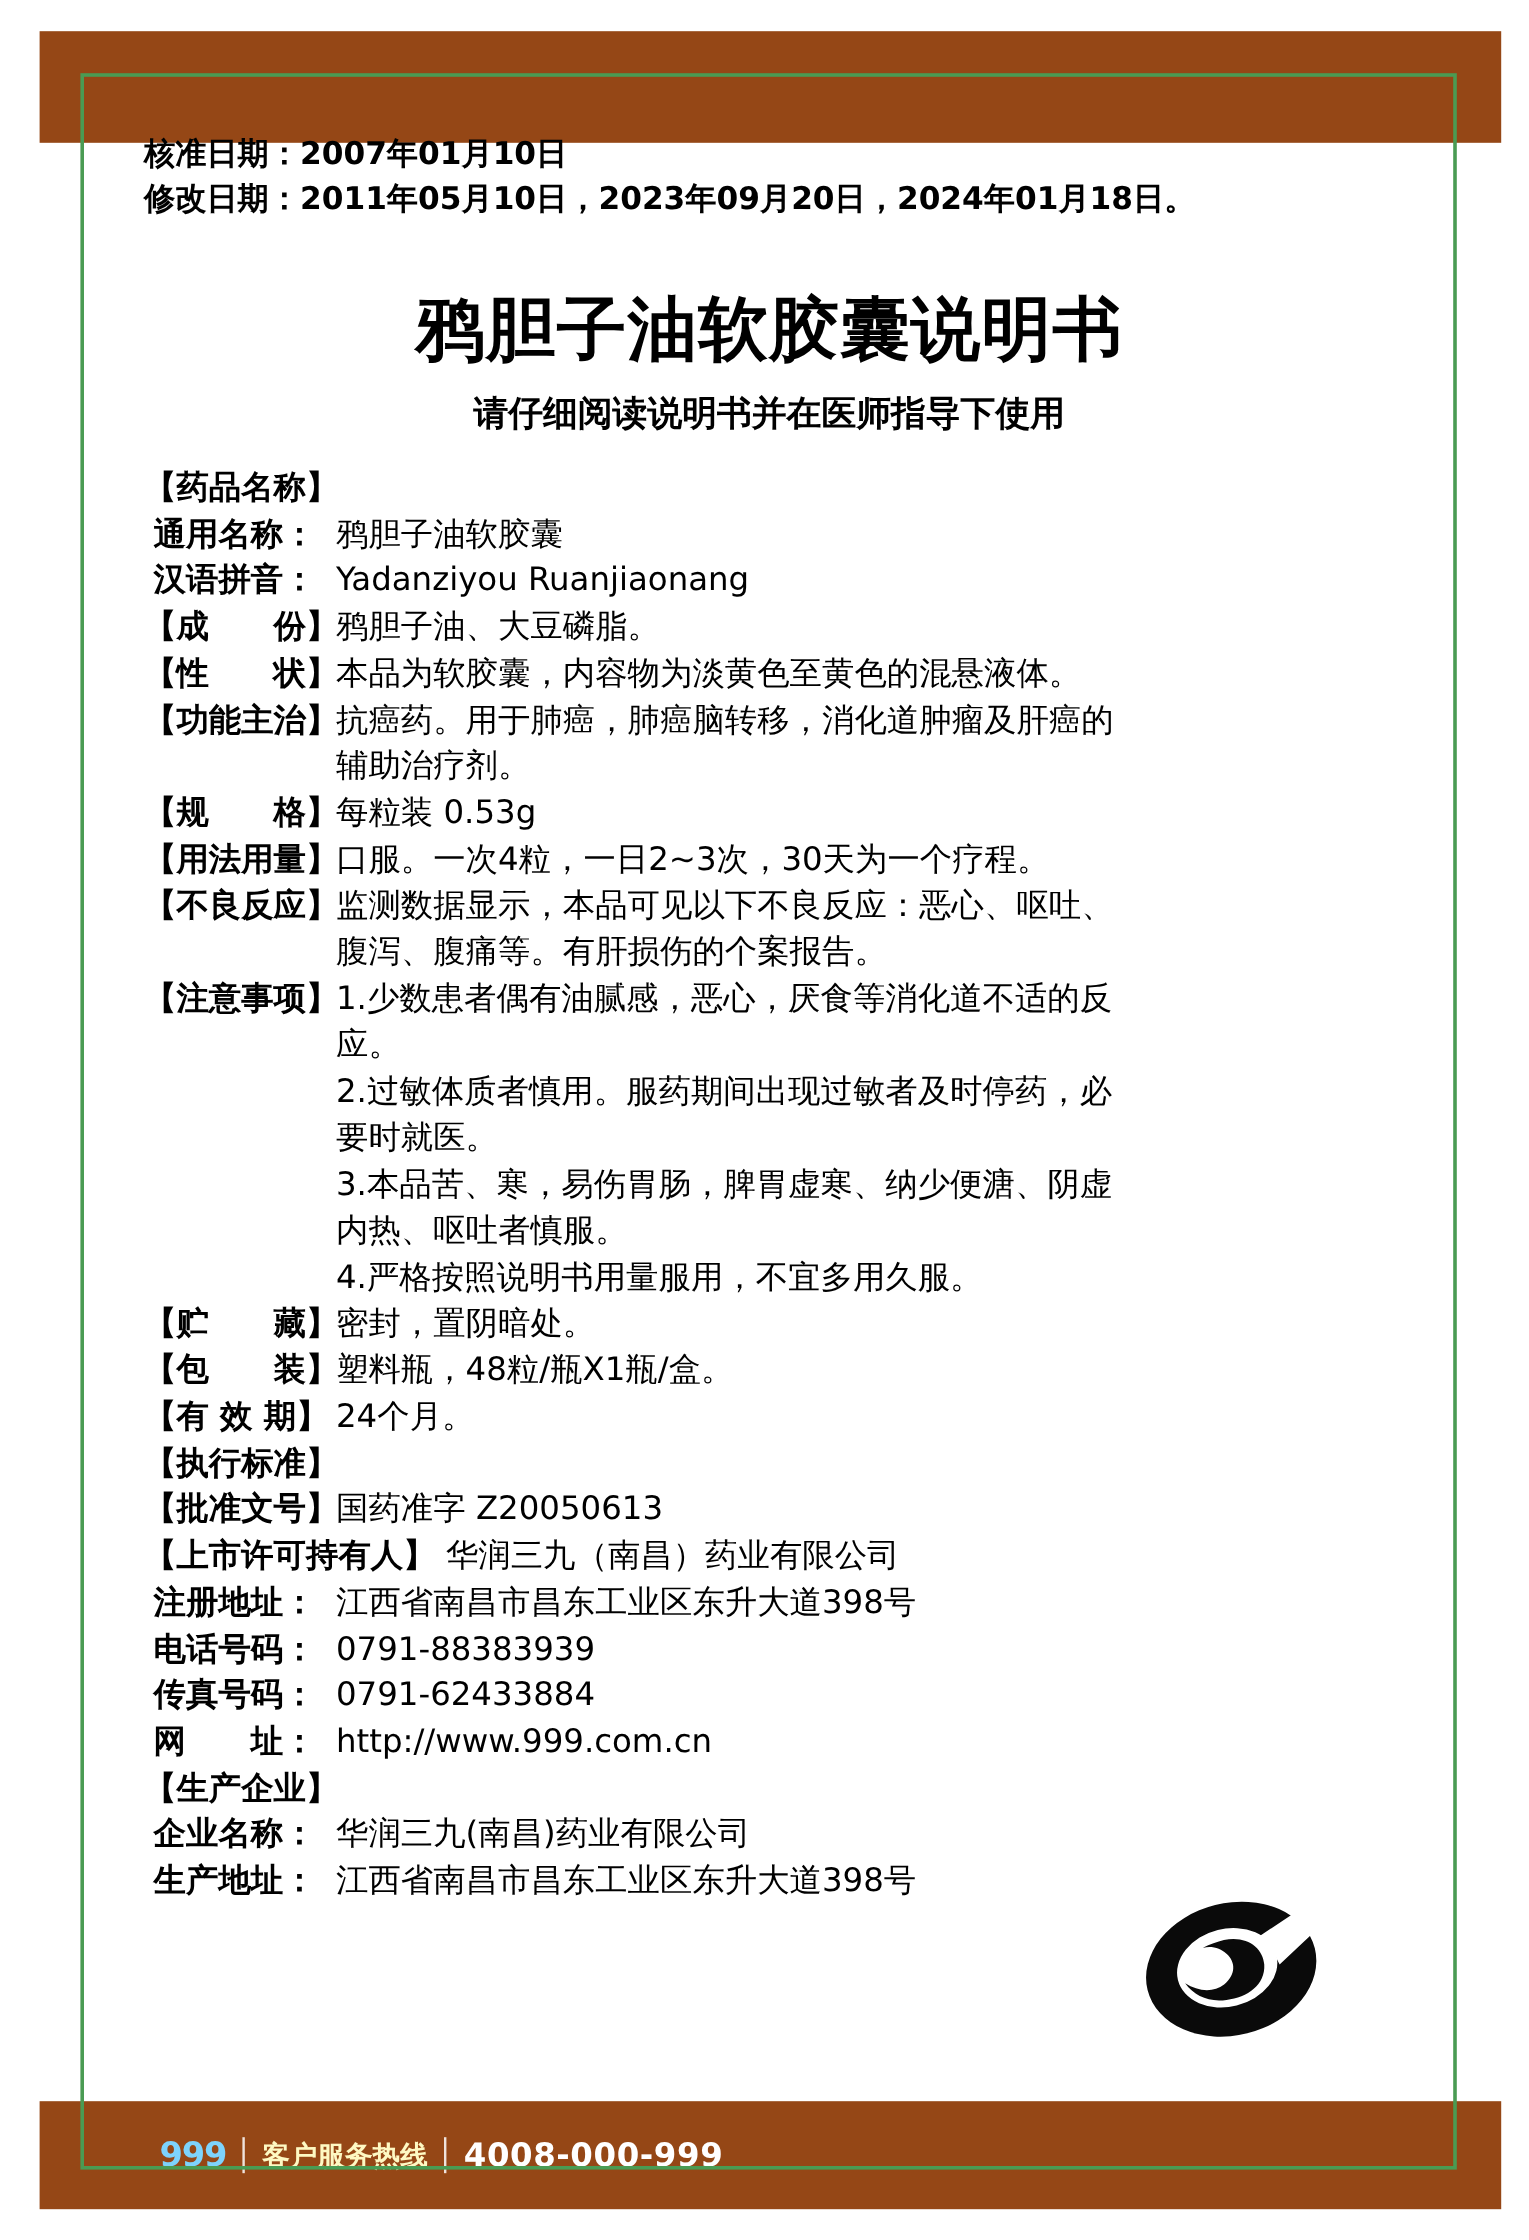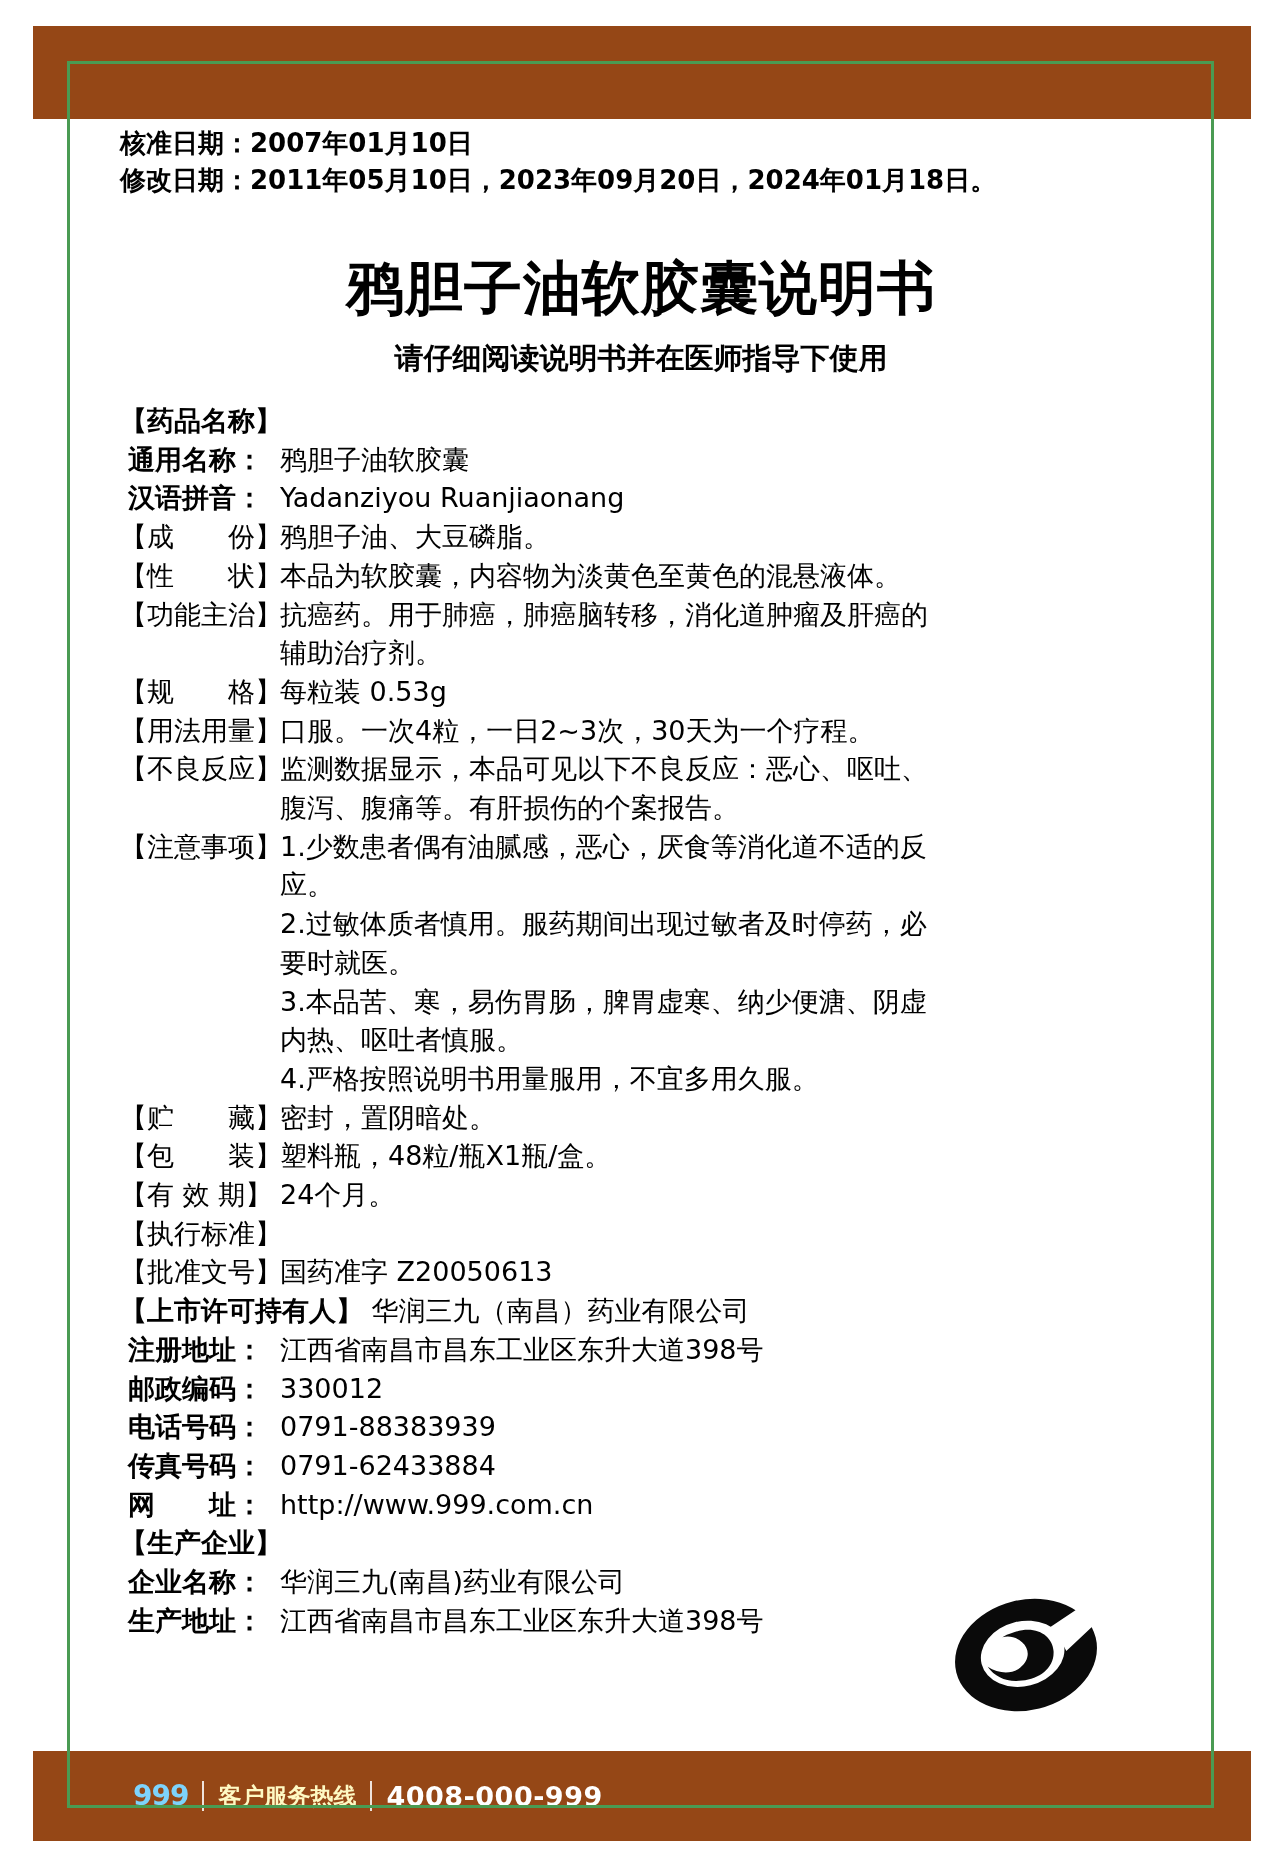--- a/index.html
+++ b/index.html
@@ -6,28 +6,28 @@
   body{
     width:1274px;height:1867px;position:relative;background:#ffffff;
     font-family:"DejaVu Sans","Liberation Sans",sans-serif;color:#000;
     overflow:hidden;
   }
   .top-bar{position:absolute;left:33px;top:26px;width:1218px;height:93px;background:#954716;z-index:1;}
   .bottom-bar{position:absolute;left:33px;top:1751px;width:1218px;height:90px;background:#954716;z-index:1;
     display:flex;align-items:center;padding-left:100px;box-sizing:border-box;}
   .green-frame{position:absolute;left:67px;top:61px;width:1147px;height:1747px;
     border:3px solid #4a9b53;box-sizing:border-box;z-index:3;pointer-events:none;}
-  .inner{position:absolute;left:68px;top:76px;width:1146px;z-index:2;}
+  .inner{position:absolute;left:68px;top:62px;width:1146px;z-index:2;}
   .dates{padding-top:49px;padding-left:52px;font-size:26px;line-height:37px;font-weight:700;}
   .dates .dline{white-space:nowrap;}
   .doc-title{margin-top:54px;font-size:58px;line-height:70px;font-weight:700;text-align:center;letter-spacing:1px;}
   .doc-subtitle{margin-top:16px;font-size:29px;line-height:38px;font-weight:700;text-align:center;}
   .rows{margin-top:25px;margin-left:52px;width:822px;font-size:27px;line-height:38.7px;font-weight:500;}
   .row{display:flex;}
-  .row .lbl{width:160px;flex:none;font-weight:400;white-space:nowrap;}
+  .row .lbl{width:160px;flex:none;font-weight:700;white-space:nowrap;}
   .row.sub .lbl{padding-left:8px;width:152px;box-sizing:content-box;font-weight:600;}
   .row .val{width:662px;}
   .row.inline-row{display:block;}
   .row.inline-row .lbl{display:inline;font-weight:700;}
   .row.inline-row .val{display:inline;}
   .hdr{font-weight:700;}
   .logo{position:absolute;left:884px;top:1518px;width:148px;height:122px;}
   .footer-brand{color:#7dd3fc;font-size:28px;font-weight:800;letter-spacing:-1px;line-height:36px;}
   .footer-sep{width:2px;height:30px;background:#ffffff;opacity:.85;margin:0 14px;}
   .footer-service{color:#fef9c3;font-size:23px;font-weight:600;}
@@ -133,24 +133,20 @@
     <div class="row inline-row">
       <div class="lbl">【上市许可持有人】</div>
       <div class="val">华润三九（南昌）药业有限公司</div>
     </div>
 
     <div class="row sub">
       <div class="lbl">注册地址：</div>
       <div class="val">江西省南昌市昌东工业区东升大道398号</div>
     </div>
 
-    <div class="row sub">
-      <div class="lbl">邮政编码：</div>
-      <div class="val">330012</div>
-    </div>
 
     <div class="row sub">
       <div class="lbl">电话号码：</div>
       <div class="val">0791-88383939</div>
     </div>
 
     <div class="row sub">
       <div class="lbl">传真号码：</div>
       <div class="val">0791-62433884</div>
     </div>

